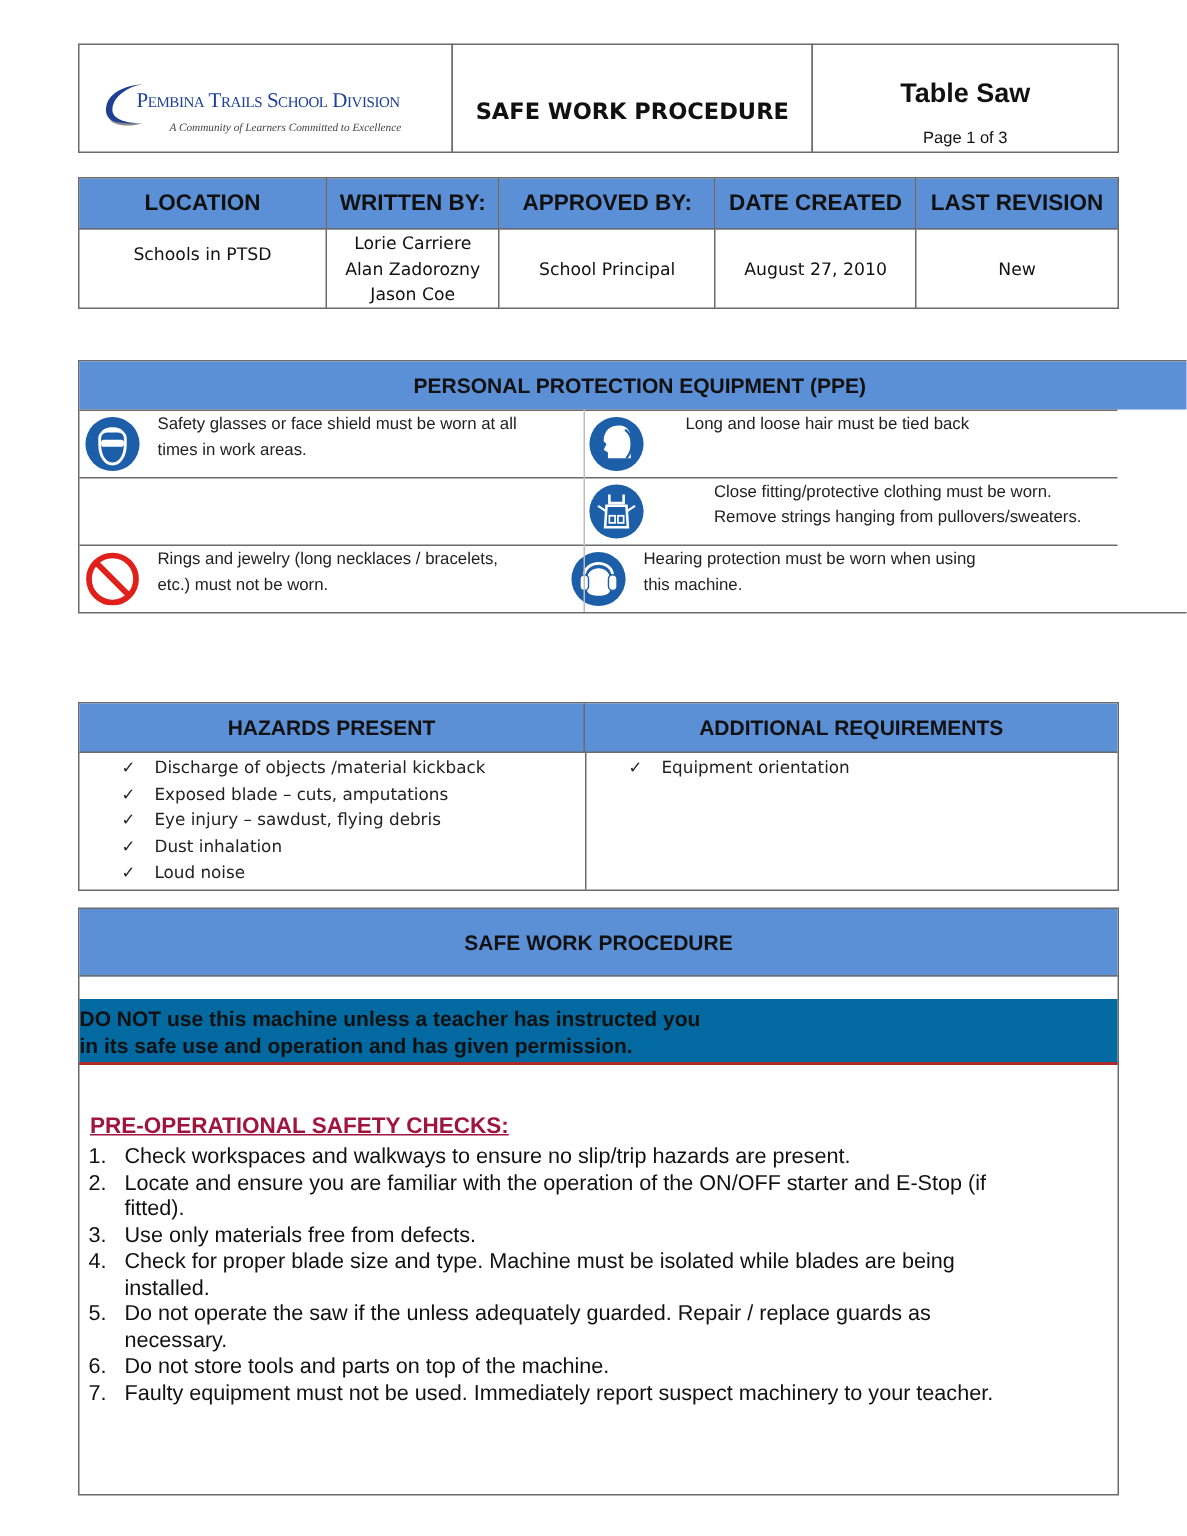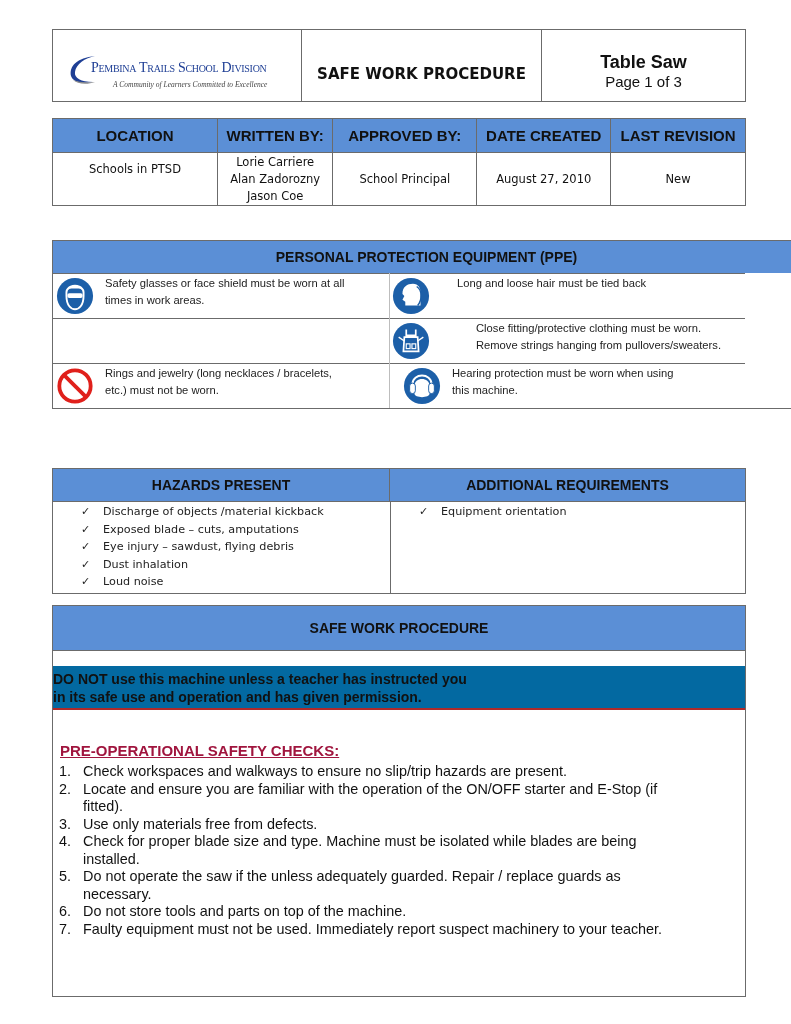--- a/index.html
+++ b/index.html
@@ -9,21 +9,21 @@
     .bx { border: 1px solid #6b6b6b; }
     .blue { background: #5B8FD6; }
     .hdr-cell { display: flex; align-items: center; justify-content: center; font-weight: bold; font-size: 15px; color: #111; }
 
     
     #logo-cell { left: 52px; top: 29px; width: 250px; height: 73px; }
     #title-cell { left: 301px; top: 29px; width: 241px; height: 73px; display:flex; align-items:center; justify-content:center; }
     #doc-title { font-family: "DejaVu Sans", sans-serif; font-weight: bold; font-size: 15px; margin-top: 16px; }
     #saw-cell { left: 541px; top: 29px; width: 205px; height: 73px; text-align: center; }
     #saw-title { font-weight: bold; font-size: 18px; margin-top: 22px; display:block; }
-    #page-num { font-size: 15px; display:block; }
+    #page-num { font-size: 11px; margin-top: 13px; display:block; }
 
     
     table { border-collapse: collapse; }
     #info-table { position: absolute; left: 52px; top: 118px; width: 694px; }
     #info-table th, #info-table td { border: 1px solid #6b6b6b; text-align: center; }
     #info-table th { background: #5B8FD6; height: 34px; font-size: 15px; font-weight: bold; }
     #info-table td { font-family: "DejaVu Sans", sans-serif; font-size: 11.5px; height: 53px; line-height: 17px; vertical-align: middle; }
 
     
     #ppe { left: 52px; top: 240px; width: 749px; height: 169px; }
@@ -147,21 +147,21 @@
     <div class="ppe-half" style="left:0;width:336px;">
       <svg class="ppe-icon" style="left:3px" viewBox="0 0 40 40">
         <circle cx="20" cy="20" r="16.5" fill="#fff" stroke="#E0201B" stroke-width="4"></circle>
         <line x1="8.5" y1="8.5" x2="31.5" y2="31.5" stroke="#E0201B" stroke-width="4"></line>
       </svg>
       <div class="ppe-text" style="left:52px;">
         <div>Rings and jewelry (long necklaces / bracelets,</div>
         <div>etc.) must not be worn.</div>
       </div>
     </div>
-    <div class="ppe-half" style="left:347px;width:356px;">
+    <div class="ppe-half" style="left:324px;width:356px;">
       <svg class="ppe-icon" style="left:3px" viewBox="0 0 40 40">
         <circle cx="20" cy="20" r="19" fill="#1C5FA8"></circle>
         <path d="M12 20 C12 10 28 10 28 20 L28 28 C28 33 12 33 12 28 Z" fill="#fff"></path>
         <path d="M10 18 C10 6 30 6 30 18" fill="none" stroke="#fff" stroke-width="2"></path>
         <rect x="7" y="17" width="6" height="11" rx="3" fill="#fff" stroke="#1C5FA8" stroke-width="1"></rect>
         <rect x="27" y="17" width="6" height="11" rx="3" fill="#fff" stroke="#1C5FA8" stroke-width="1"></rect>
       </svg>
       <div class="ppe-text" style="left:52px;">
         <div>Hearing protection must be worn when using</div>
         <div>this machine.</div>

